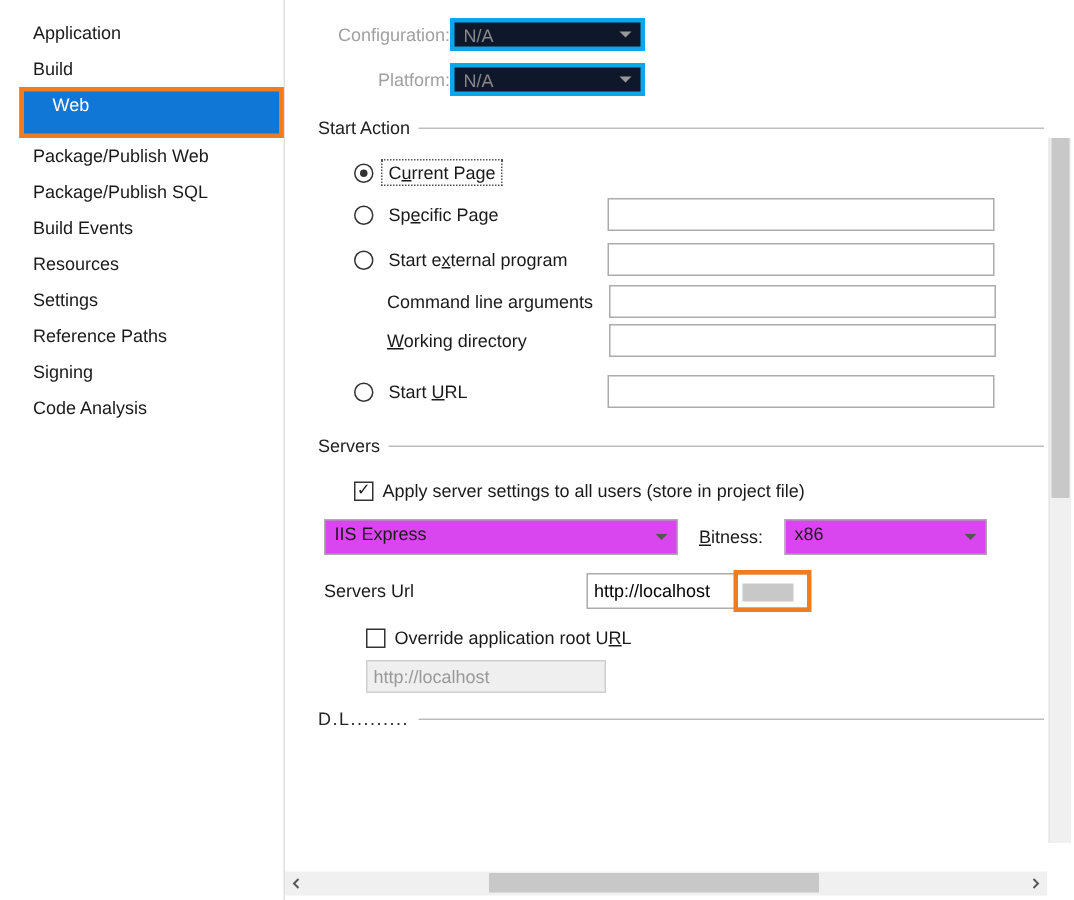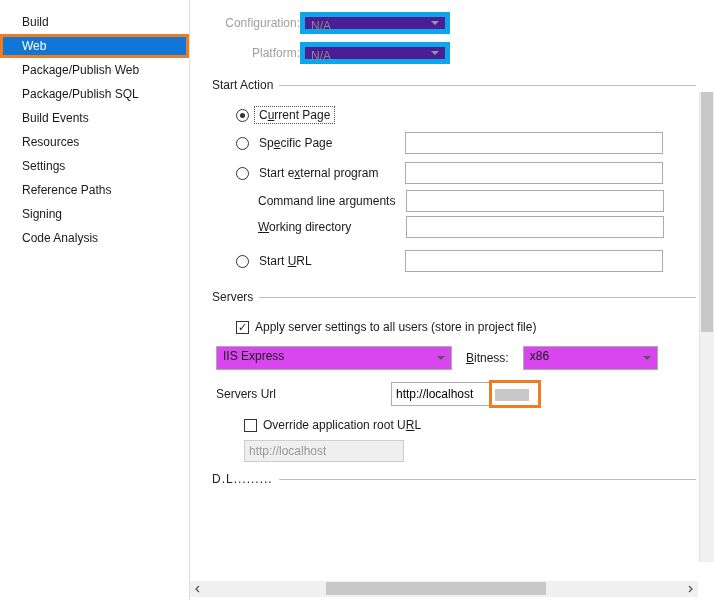--- a/index.html
+++ b/index.html
@@ -20,43 +20,44 @@
     border-right: 1px solid #e0e0e0;
   }
   .sidebar-item {
     padding: 5px 10px 5px 22px;
     cursor: pointer;
   }
   .sidebar-item.selected {
     background: #1177d7;
     color: #fff;
     border: 3px solid #f07c22;
-    padding: 2px 7px 2px 19px;
+    padding: 2px 7px 12px 19px;
+    margin-left: 13px;
   }
   .main {
     flex: 1;
     padding: 12px 20px 0 22px;
     position: relative;
     overflow: hidden;
   }
   .cfg-row {
     display: flex;
     align-items: center;
     margin-bottom: 8px;
   }
   .cfg-label {
     width: 88px;
     color: #a0a0a0;
     text-align: right;
   }
   .cfg-select {
-    width: 150px;
+    width: 130px;
     height: 22px;
-    background: #4c1d95;
-    border: 5px solid #0ea5e9;
+    background: #0f172a;
+    border: 3px solid #0ea5e9;
     padding: 2px 18px 2px 6px;
     color: #888;
     position: relative;
   }
   .cfg-select::after {
     content: "";
     position: absolute;
     right: 6px; top: 50%;
     transform: translateY(-50%);
     border-left: 4px solid transparent;
@@ -212,20 +213,21 @@
     align-items: center;
     padding: 6px 0 6px 4px;
     gap: 14px;
   }
 </style>
 </head>
 <body>
 
 <div class="container">
   <div class="sidebar">
+    <div class="sidebar-item">Application</div>
     <div class="sidebar-item">Build</div>
     <div class="sidebar-item selected">Web</div>
     <div class="sidebar-item">Package/Publish Web</div>
     <div class="sidebar-item">Package/Publish SQL</div>
     <div class="sidebar-item">Build Events</div>
     <div class="sidebar-item">Resources</div>
     <div class="sidebar-item">Settings</div>
     <div class="sidebar-item">Reference Paths</div>
     <div class="sidebar-item">Signing</div>
     <div class="sidebar-item">Code Analysis</div>

